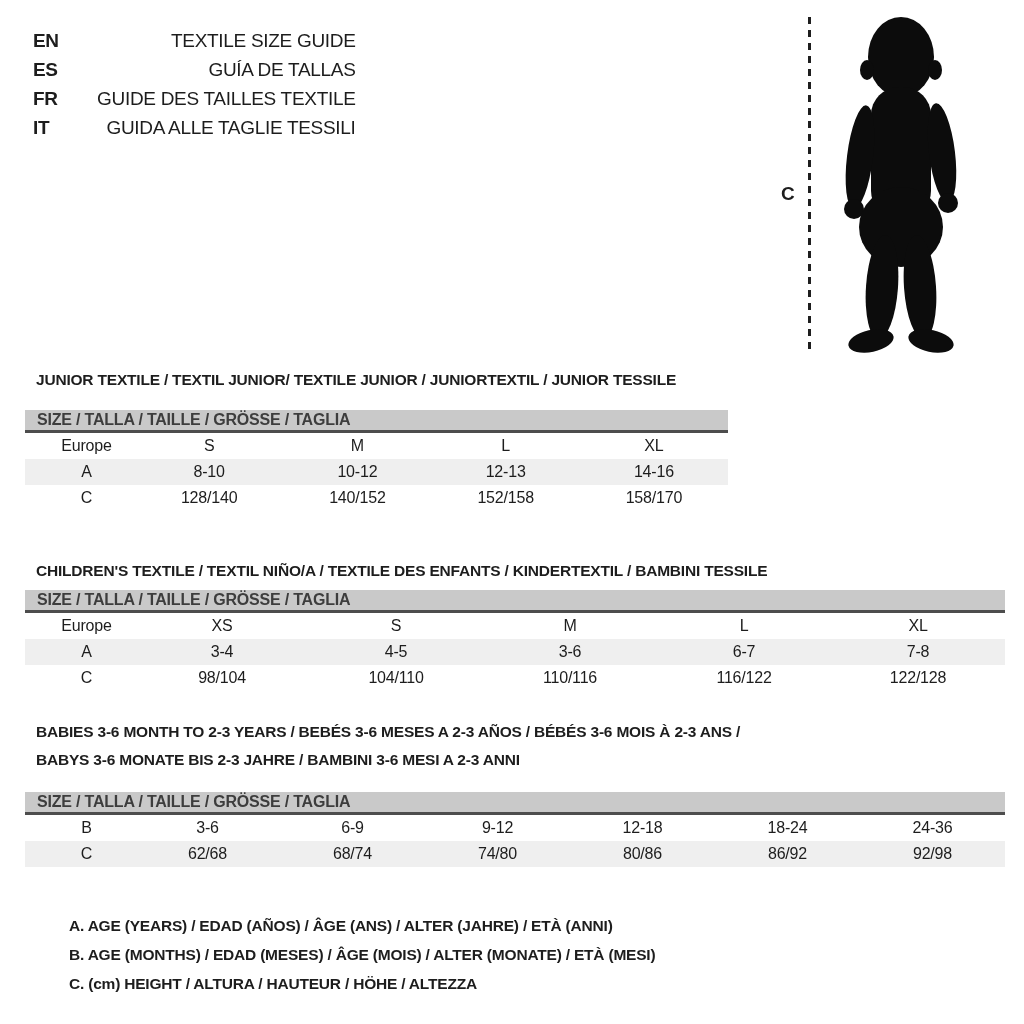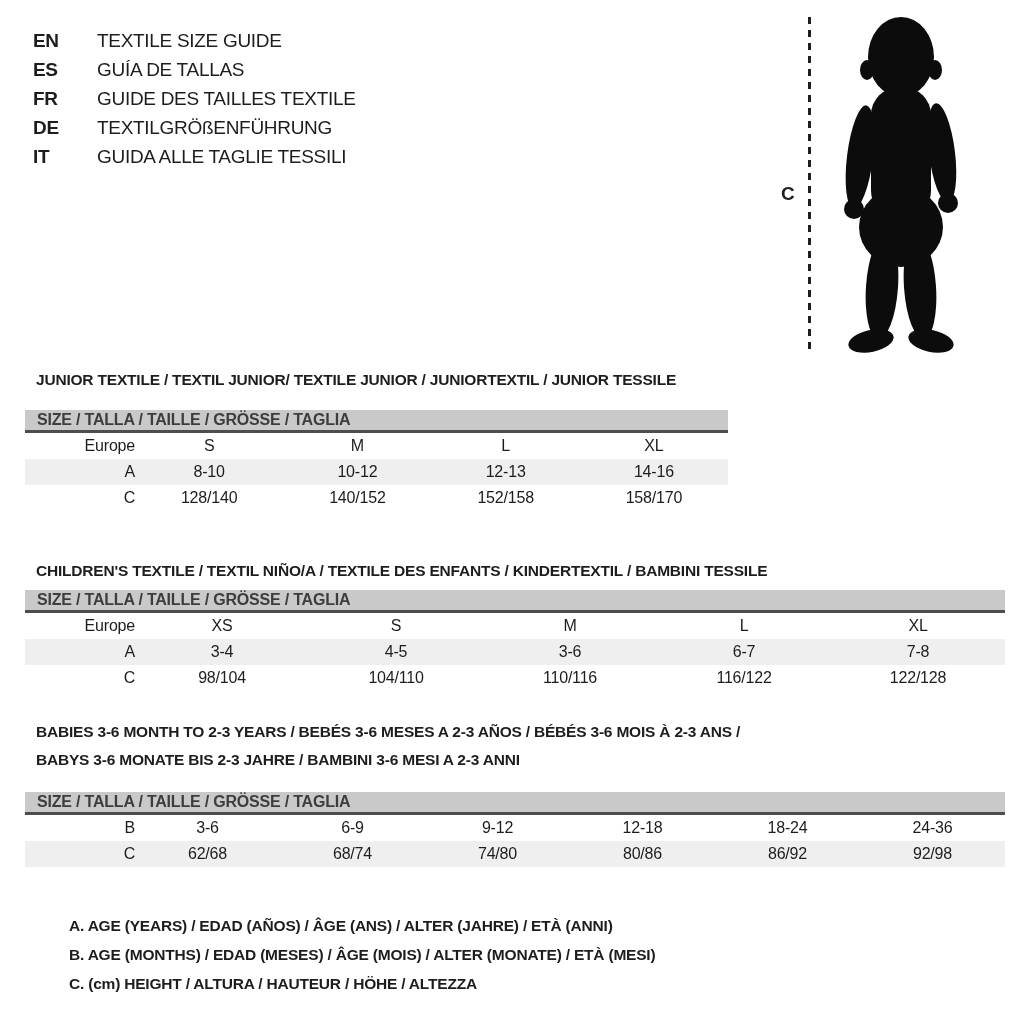--- a/index.html
+++ b/index.html
@@ -2,42 +2,42 @@
 <html><head>
 <meta charset="utf-8">
 <style>
   * { margin:0; padding:0; box-sizing:border-box; }
   html,body { background:#fff; }
   body { font-family:"Liberation Sans", sans-serif; color:#1d1d1d; }
   .page { position:relative; width:1024px; height:1024px; background:#ffffff; overflow:hidden; }
 
   
   .lang-list { position:absolute; left:33px; top:26px; }
-  .lang-row { display:flex; height:29px; align-items:center; }
+  .lang-row { display:flex; height:29px; align-items:center;justify-content:space-between; }
   .lang-code { width:64px; font-weight:bold; font-size:19px; letter-spacing:-0.3px; }
   .lang-label { font-weight:normal; font-size:19px; letter-spacing:-0.3px; white-space:nowrap; }
 
   
   .measure-line { position:absolute; left:808px; top:17px; width:3px; height:337px;
     background:repeating-linear-gradient(to bottom, #1e1e1e 0 7px, transparent 7px 13px); }
   .measure-label { position:absolute; left:781px; top:183px; font-size:19px; font-weight:bold; }
   .toddler { position:absolute; left:831px; top:14px; width:140px; height:342px; }
 
   
   .sec-heading { position:absolute; left:36px; font-size:15.5px; font-weight:bold; letter-spacing:-0.2px; white-space:nowrap; }
   .sec-heading.line2 { }
 
   
   .tbl { position:absolute; left:25px; }
   .tbl-header { height:23px; background:#c9c9c9; border-bottom:3px solid #4d4d4d;
     display:flex; align-items:center; padding-left:12px;
     font-weight:bold; font-size:16px; color:#3d3d3d; letter-spacing:-0.2px;text-align:center; }
   .tbl-row { display:flex; height:26px; align-items:center; font-size:16px; letter-spacing:-0.2px; }
   .tbl-row.alt { background:#efefef; }
-  .label-cell { width:110px; padding-left:13px; text-align:right; }
+  .label-cell { width:110px; padding-left:13px; text-align:center; }
   .cell { flex:1; text-align:center; }
 
   
   .legend { position:absolute; left:33px; top:911px;margin-left:36px; }
   .legend-line { height:29px; display:flex; align-items:center; font-weight:bold; font-size:15.5px; letter-spacing:-0.2px; white-space:nowrap; }
 </style>
 </head>
 <body>
 
 <div class="page">
@@ -47,24 +47,20 @@
       <span class="lang-code">EN</span>
       <span class="lang-label">TEXTILE SIZE GUIDE</span>
     </div>
     <div class="lang-row">
       <span class="lang-code">ES</span>
       <span class="lang-label">GUÍA DE TALLAS</span>
     </div>
     <div class="lang-row">
       <span class="lang-code">FR</span>
       <span class="lang-label">GUIDE DES TAILLES TEXTILE</span>
-    </div>
-    <div class="lang-row">
-      <span class="lang-code">DE</span>
-      <span class="lang-label">TEXTILGRÖßENFÜHRUNG</span>
     </div>
     <div class="lang-row">
       <span class="lang-code">IT</span>
       <span class="lang-label">GUIDA ALLE TAGLIE TESSILI</span>
     </div>
   </div>
 
   <div class="measure-line"></div>
   <div class="measure-label">C</div>
   <svg class="toddler" viewBox="0 0 140 340" xmlns="http://www.w3.org/2000/svg">

